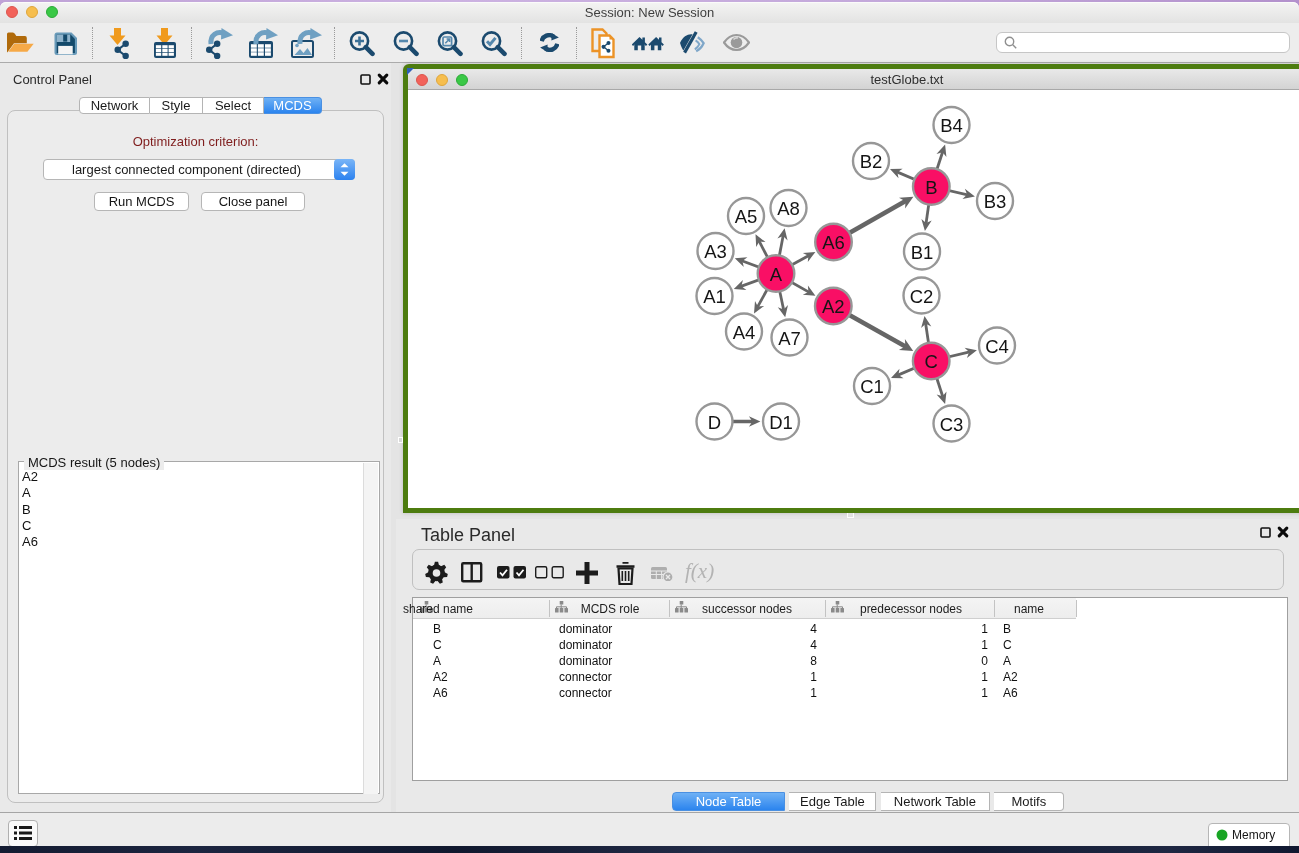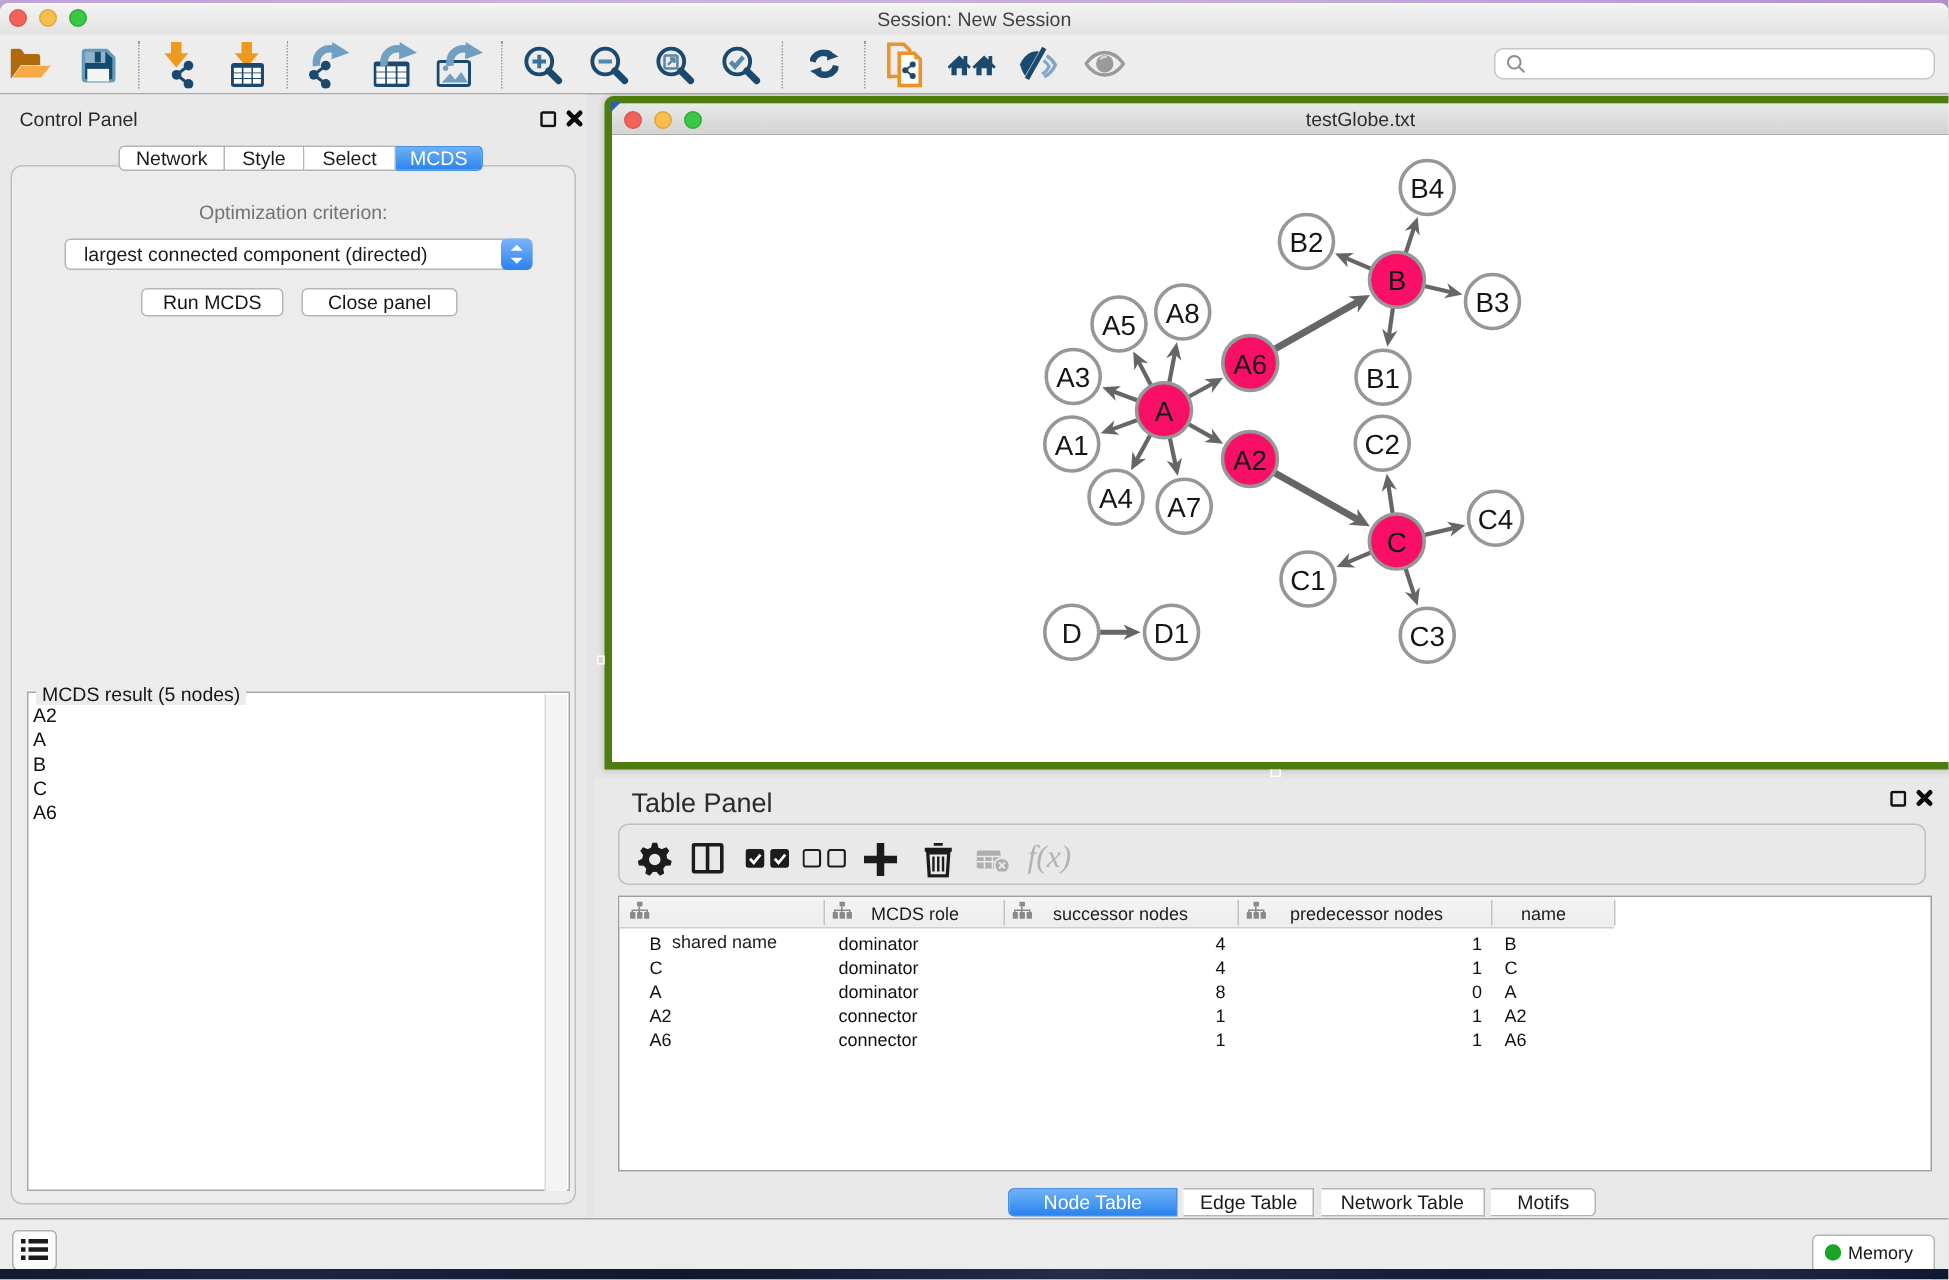--- a/index.html
+++ b/index.html
@@ -19,22 +19,22 @@
 #cpanel { left:0; top:63px; width:391px; height:749px; background:#e9e9e9; }
 #cpanel-title { left:13px; top:9px; font-size:13px; color:#2a2a2a; }
 .wicon { position:absolute; top:10px; font-size:12px; color:#111; }
 #cpbox { left:7px; top:47px; width:377px; height:693px; border:1px solid #c0c0c0; border-radius:8px; background:#ececec; }
 .tabrow { position:absolute; display:flex; }
 .tab { height:17px; font-size:13px; color:#1a1a1a; background:#fff; border:1px solid #b4b4b4; border-left:none;
   display:flex; align-items:center; justify-content:center; }
 .tab.first { border-left:1px solid #b4b4b4; border-radius:4px 0 0 4px; }
 .tab.last { border-radius:0 4px 4px 0; }
 .tab.sel { background:linear-gradient(#6fb1f5,#2b84ee); color:#fff; border-color:#4a90e2; }
-#optlabel { left:0; top:71px; width:391px; text-align:center; font-size:13px; color:#737373; }
-#dropdown { left:43px; top:96px; width:312px; height:21px; background:#fff; border:1px solid #b6b6b6; border-radius:4px; font-size:13px; color:#1a1a1a; line-height:19px; padding-left:12px; }
+#optlabel { left:0; top:71px; width:391px; text-align:center; font-size:13px; color:#7f1d1d; }
+#dropdown { left:43px; top:96px; width:312px; height:21px; background:#fff; border:1px solid #b6b6b6; border-radius:4px; font-size:13px; color:#1a1a1a; line-height:19px; padding-left:28px; }
 #ddbtn { right:-1px; top:-1px; width:21px; height:21px; border-radius:4px; background:linear-gradient(#7ab5f7,#2c82ef); }
 .btn { position:absolute; height:19px; background:#fff; border:1px solid #b6b6b6; border-radius:4px;
   font-size:13px; color:#161616; text-align:center; line-height:17px; }
 #fieldset { left:18px; top:398px; width:362px; height:333px; border:1px solid #a8a8a8; background:#fff; }
 #legend { left:24px; top:392px; background:#ececec; padding:0 4px; font-size:13px; color:#161616; }
 #mcdslist { font-size:13px; color:#111; line-height:16.3px; padding:7px 0 0 3px; }
 #scrollb { right:1px; top:1px; width:15px; height:331px; background:#f4f4f4; border-left:1px solid #dcdcdc; }
 
 #netwin { left:403px; top:64px; width:1008px; height:449px; background:#fff;
   border:5px solid #4d7c0f; border-radius:6px 6px 0 0; box-shadow:0 0 4px rgba(0,0,0,0.18); }
@@ -468,21 +468,21 @@
         </svg>
         <svg width="13" height="12" viewBox="0 0 13 12" style="position:absolute;top:3px;left:418px">
           <g fill="#8a8a8a">
             <rect x="4.7" y="0" width="3.6" height="3.4" rx="0.5"></rect>
             <rect x="0" y="7" width="3.6" height="4.5" rx="0.5"></rect>
             <rect x="4.7" y="7" width="3.6" height="4.5" rx="0.5"></rect>
             <rect x="9.4" y="7" width="3.6" height="4.5" rx="0.5"></rect>
             <path d="M6.2 3.4v2.1M1.5 7V5.8h10V7M6.2 5.5V7" stroke="#8a8a8a" stroke-width="1" fill="none"></path>
           </g>
         </svg>
-        <div class="hcell" style="left:-10px; width:160px; text-align:center;margin-top:19px;">shared name</div>
+        <div class="hcell" style="left:-10px; width:160px; text-align:left;">shared name</div>
         <div class="hcell" style="left:117px; width:160px; text-align:center;">MCDS role</div>
         <div class="hcell" style="left:254px; width:160px; text-align:center;">successor nodes</div>
         <div class="hcell" style="left:418px; width:160px; text-align:center;">predecessor nodes</div>
         <div class="hcell" style="left:536px; width:160px; text-align:center;">name</div>
     </div>
     <div class="trow" style="left:20px; top:24px;">B</div>
       <div class="trow" style="left:146px; top:24px;">dominator</div>
       <div class="trow" style="left:244px; top:24px; width:160px; text-align:right;">4</div>
       <div class="trow" style="left:415px; top:24px; width:160px; text-align:right;">1</div>
       <div class="trow" style="left:590px; top:24px;">B</div>

